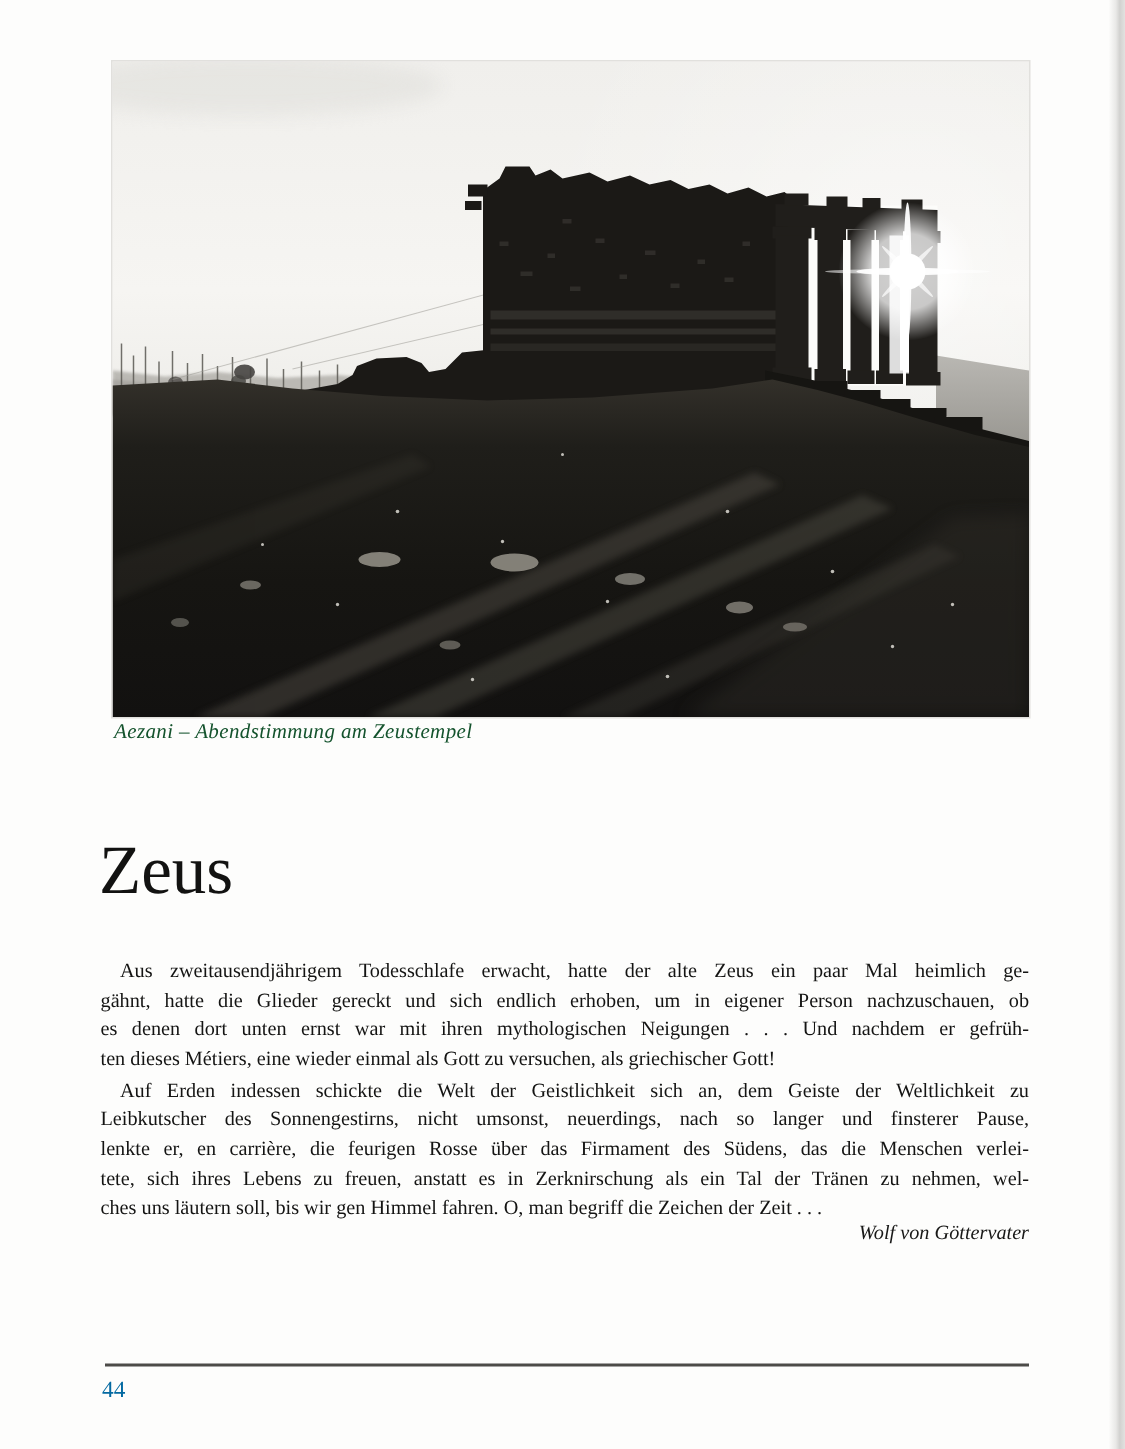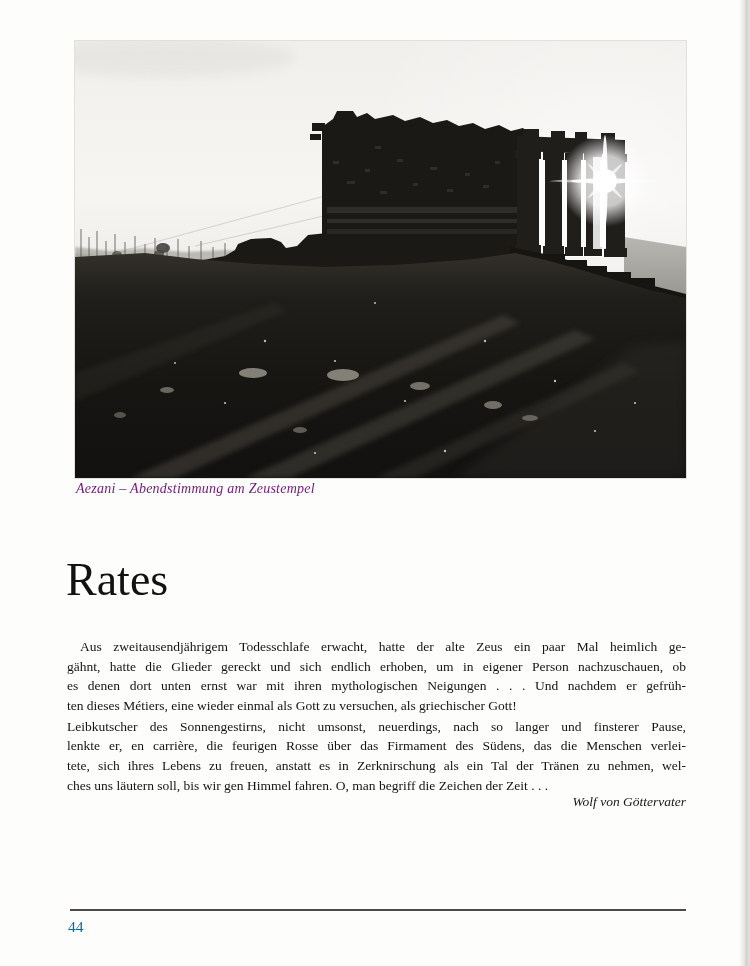--- a/index.html
+++ b/index.html
@@ -7,21 +7,21 @@
     position:relative;width:750px;height:966px;background:#fdfdfc;
     font-family:"Liberation Serif", serif;color:#161616;overflow:hidden;
   }
   .photo{
     position:absolute;left:75px;top:41px;width:611px;height:437px;
     outline:1px solid rgba(190,189,185,.45);
   }
   .photo svg{display:block;width:611px;height:437px;}
   .caption{
     position:absolute;left:76px;top:481px;font-size:14px;font-style:italic;
-    color:#701a75;letter-spacing:.25px;text-align:center;
+    color:#14532d;letter-spacing:.25px;text-align:center;
   }
   .title{
     position:absolute;left:66px;top:555px;margin:0;font-size:46px;line-height:1.1;
     font-weight:400;color:#121211;
   }
   .body-text{
     position:absolute;left:67px;top:637px;width:619px;
     font-size:13.5px;line-height:19.66px;color:#141413;
   }
   .body-text p{margin:0;padding:0;}
@@ -255,30 +255,31 @@
             <circle cx="560" cy="362" r="1.1"></circle>
           <circle cx="240" cy="412" r="1.1"></circle>
             <circle cx="300" cy="262" r="1.0"></circle>
         </g>
       </g>
     </svg>
   </figure>
 
   <div class="caption">Aezani – Abendstimmung am Zeustempel</div>
 
-  <h1 class="title">Rates</h1>
+  <h1 class="title">Zeus</h1>
 
   <div class="body-text">
     <p>
       <span class="bl indent">Aus zweitausendjährigem Todesschlafe erwacht, hatte der alte Zeus ein paar Mal heimlich ge-</span>
       <span class="bl">gähnt, hatte die Glieder gereckt und sich endlich erhoben, um in eigener Person nachzuschauen, ob</span>
       <span class="bl">es denen dort unten ernst war mit ihren mythologischen Neigungen . . . Und nachdem er gefrüh-</span>
       <span class="bl last">ten dieses Métiers, eine wieder einmal als Gott zu versuchen, als griechischer Gott!</span>
     </p>
     <p>
+      <span class="bl indent">Auf Erden indessen schickte die Welt der Geistlichkeit sich an, dem Geiste der Weltlichkeit zu</span>
       <span class="bl">Leibkutscher des Sonnengestirns, nicht umsonst, neuerdings, nach so langer und finsterer Pause,</span>
       <span class="bl">lenkte er, en carrière, die feurigen Rosse über das Firmament des Südens, das die Menschen verlei-</span>
       <span class="bl">tete, sich ihres Lebens zu freuen, anstatt es in Zerknirschung als ein Tal der Tränen zu nehmen, wel-</span>
       <span class="bl last">ches uns läutern soll, bis wir gen Himmel fahren. O, man begriff die Zeichen der Zeit . . .</span>
     </p>
     <span class="attribution">Wolf von Göttervater</span>
   </div>
 
   <div class="rule"></div>
   <div class="pageno">44</div>

